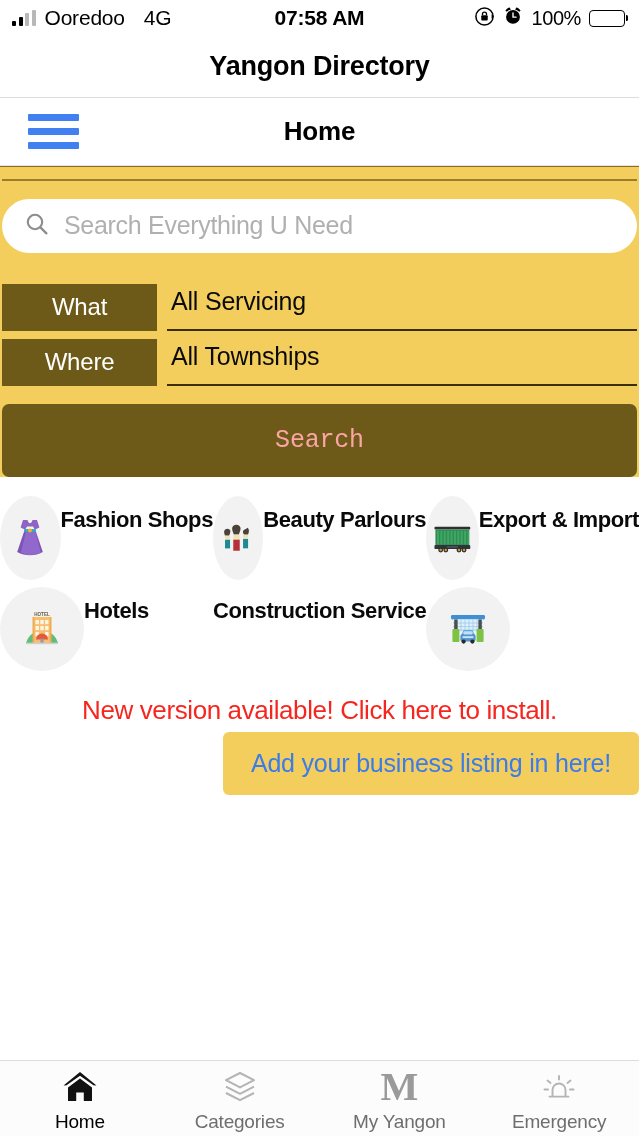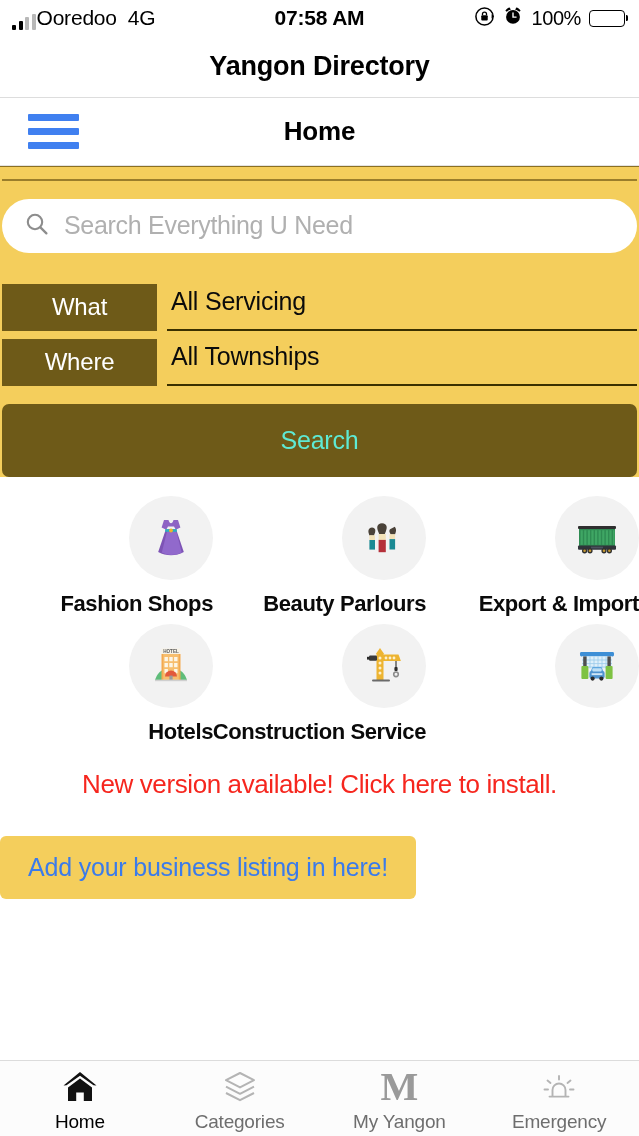--- a/index.html
+++ b/index.html
@@ -23,21 +23,21 @@
   
   .statusbar {
     height: 36px;
     flex: 0 0 36px;
     display: flex;
     align-items: center;
     padding: 0 14px 0 12px;
     position: relative;
     background: #ffffff;
   }
-  .sb-left { display: flex; align-items: flex-end; gap: 1px; }
+  .sb-left { display: flex; align-items: center; gap: 9px; }
   .signal-bars { display: flex; align-items: flex-end; gap: 2.5px; height: 15px; }
   .signal-bars i { width: 4px; border-radius: 1px; display: block; }
   .signal-bars i:nth-child(1) { height: 5px;  background: #000; }
   .signal-bars i:nth-child(2) { height: 9px;  background: #000; }
   .signal-bars i:nth-child(3) { height: 13px; background: #b8b8b8; }
   .signal-bars i:nth-child(4) { height: 16px; background: #b8b8b8; }
   .carrier { font-size: 21px; color: #000; letter-spacing: -0.2px; }
   .net-type { font-size: 21px; color: #000; margin-left: 10px; letter-spacing: -0.2px; }
   .sb-center {
     position: absolute;
@@ -181,40 +181,39 @@
   }
   .search-btn {
     margin-top: 18px;
     height: 73px;
     background: #6e5a18;
     border-radius: 7px;
     display: flex;
     align-items: center;
     justify-content: center;
     font-size: 25px;
-    color: #5eead4;
+    color: #fca5a5;
     letter-spacing: -0.2px;
     cursor: pointer;
     border: none;
     width: 100%;
-    font-family: Liberation Sans, sans-serif;
+    font-family: Liberation Mono, monospace;
   }
 
   
   .cat-grid {
     padding: 12px 0 0 0;
     display: flex;
     flex-wrap: wrap;
     background: #ffffff;
   }
   .cat-item {
     width: 33.3333%;
     display: flex;
-    flex-direction: column;
-    align-items: flex-end;
+    align-items: flex-start;
     padding-top: 7px;
     cursor: pointer;
   }
   .cat-circle {
     width: 84px; height: 84px;
     border-radius: 50%;
     background: #f2f2f2;
     display: flex;
     align-items: center;
     justify-content: center;
@@ -233,21 +232,21 @@
 
   
   .update-notice {
     text-align: center;
     font-size: 26px;
     color: #f6261e;
     margin-top: 24px;
     letter-spacing: -0.4px;
     cursor: pointer;
   }
-  .add-listing-wrap { display: flex; justify-content: flex-start; margin-top: 36px; }
+  .add-listing-wrap { display: flex; justify-content: flex-end; margin-top: 6px; }
   .add-listing {
     background: #f4ce5c;
     border-radius: 6px;
     padding: 17px 28px;
     font-size: 25px;
     color: #3b7bea;
     letter-spacing: -0.2px;
     cursor: pointer;
     border: none;
     font-family: inherit;

